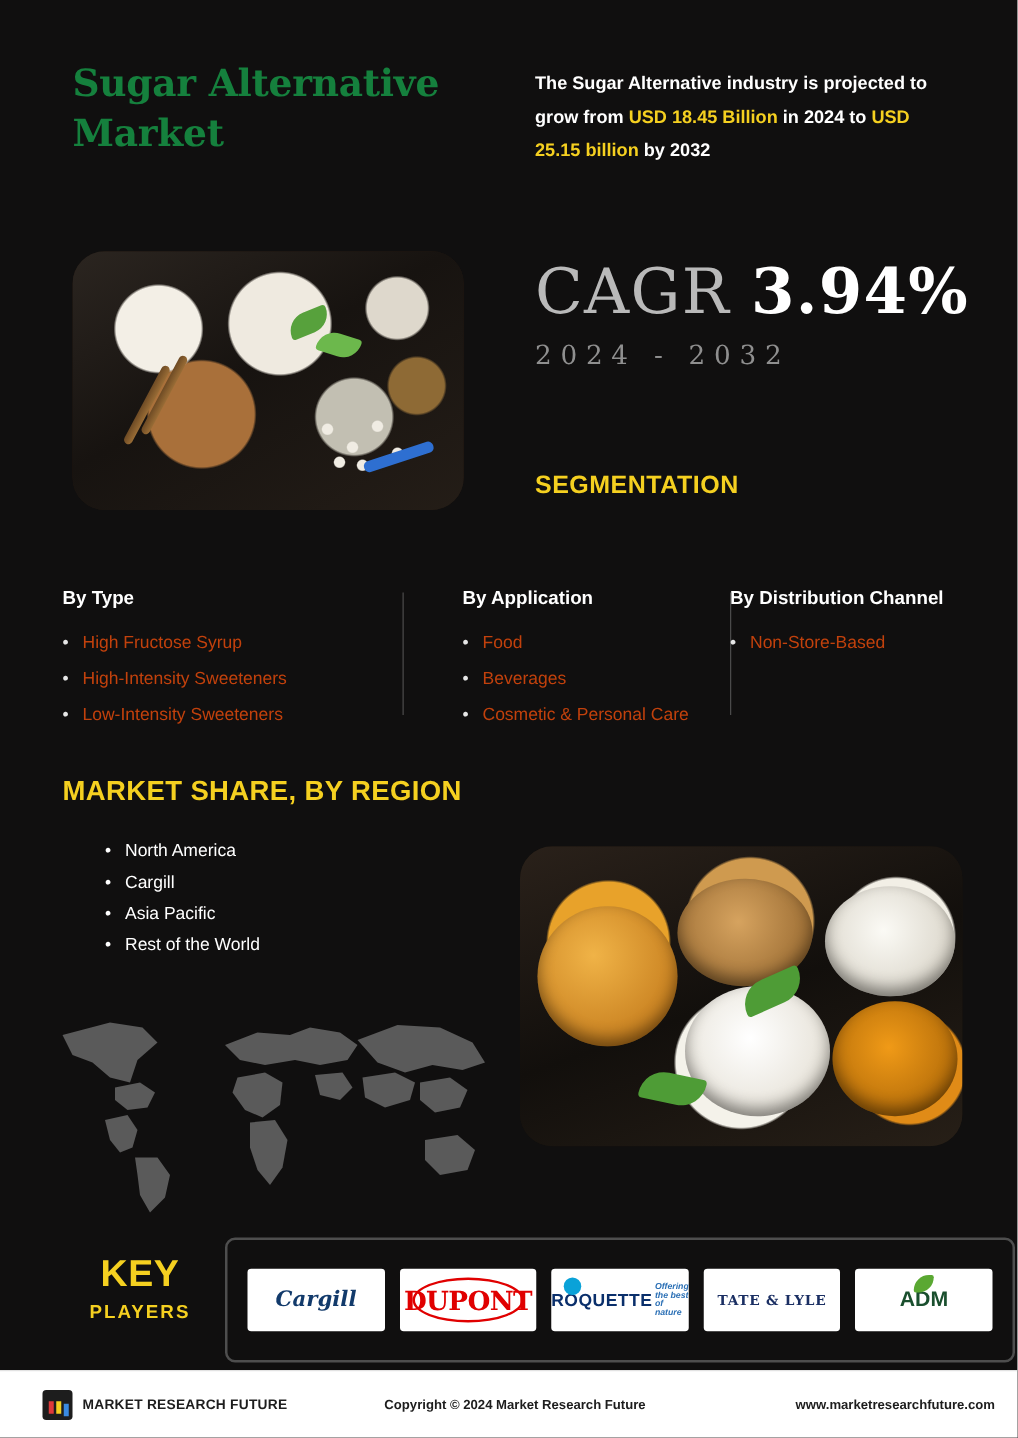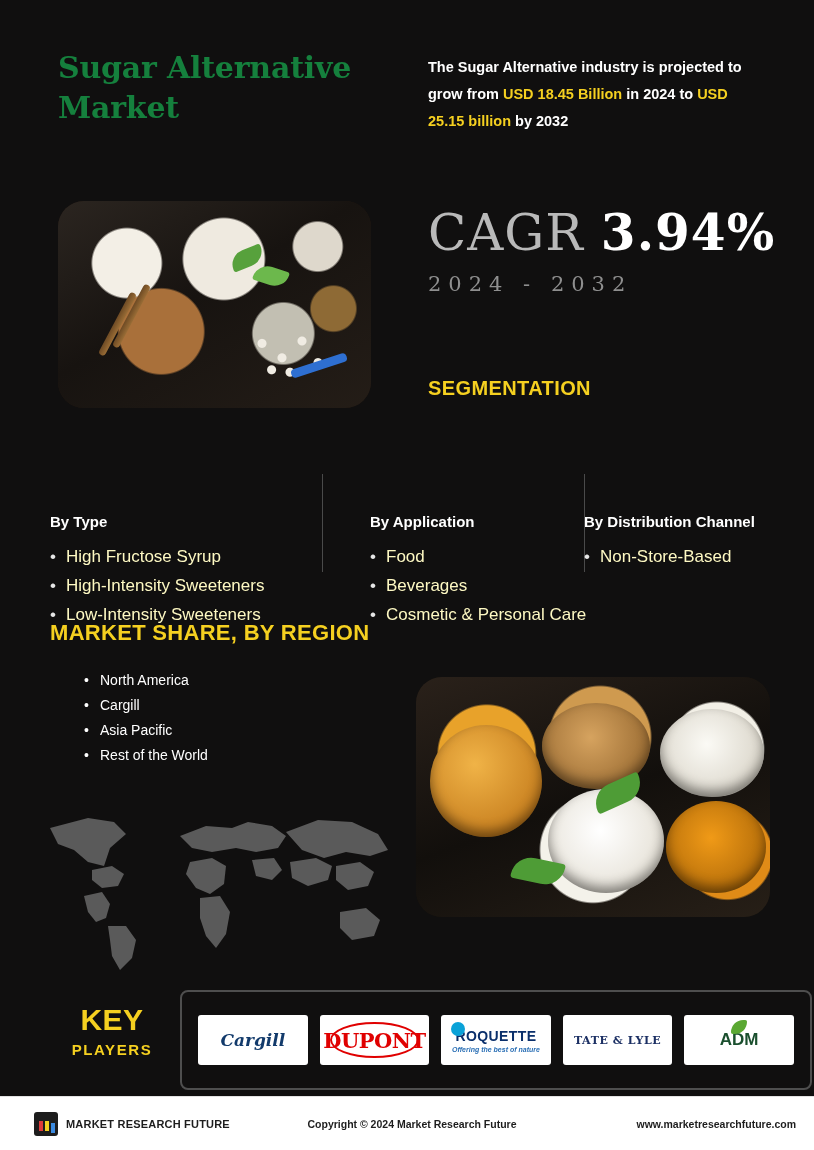--- a/index.html
+++ b/index.html
@@ -137,25 +137,24 @@
     position: absolute;
     left: 0; top: 4px;
     width: 1px; height: 98px;
     background: #4a4a4a;
   }
   .seg-head {
     color: #ffffff;
     font-size: 15px;
     font-weight: bold;
     margin-bottom: 12px;
-    margin-top: 43px;
   }
   .seg-item {
-    color: #fef9c3;
-    font-size: 17px;
+    color: #c2410c;
+    font-size: 14px;
     line-height: 29px;
     padding-left: 16px;
     position: relative;
     white-space: nowrap;
   }
   .seg-item::before {
     content: "•";
     position: absolute;
     left: 0; top: 0;
     color: #e6e6e6;
@@ -260,21 +259,21 @@
     color: #17355c;
     position: relative;
     overflow: hidden;
   }
   .logo.cargill { font-family: "DejaVu Serif", serif; font-style: italic; font-size: 17px; color:#123a6b; }
   .logo.dupont { color: #e00000; font-family: "DejaVu Serif", serif; font-size: 21px; font-weight: bold; letter-spacing:-0.5px;}
   .logo.dupont::before {
     content:""; position:absolute; left:10px; right:10px; top:7px; bottom:7px;
     border: 2px solid #e00000; border-radius: 50%;
   }
-  .logo.roquette { flex-direction: column; gap: 2px; }
+  .logo.roquette { flex-direction: row; gap: 2px; }
   .logo.roquette .rq-main { color:#0a2f6b; font-size: 14px; font-weight: bold; letter-spacing: 0.4px;}
   .logo.roquette .rq-sub { color:#2a6fb5; font-size: 7px; font-style: italic; }
   .logo.roquette .rq-dot {
     position:absolute; left: 10px; top: 7px;
     width: 14px; height: 14px; border-radius: 50%;
     background: #0aa2d8;
   }
   .logo.tate { color: #1b2f63; font-size: 11px; letter-spacing: 0.6px; font-family: "DejaVu Serif", serif;}
   .logo.adm { color:#1a4f2e; font-size: 17px; font-weight: bold; }
   .logo.adm .adm-leaf {

